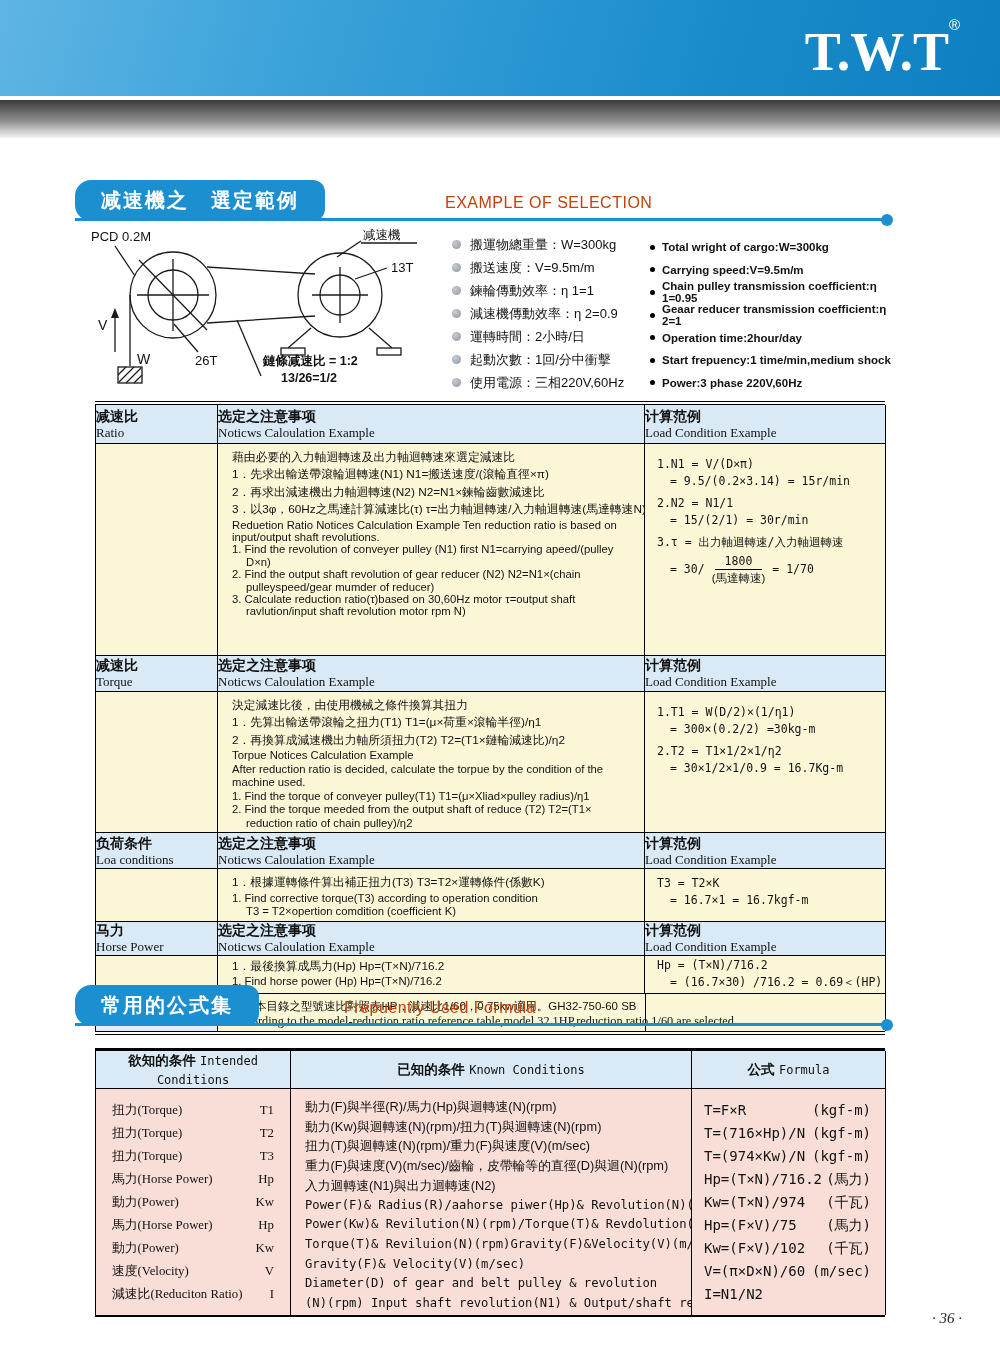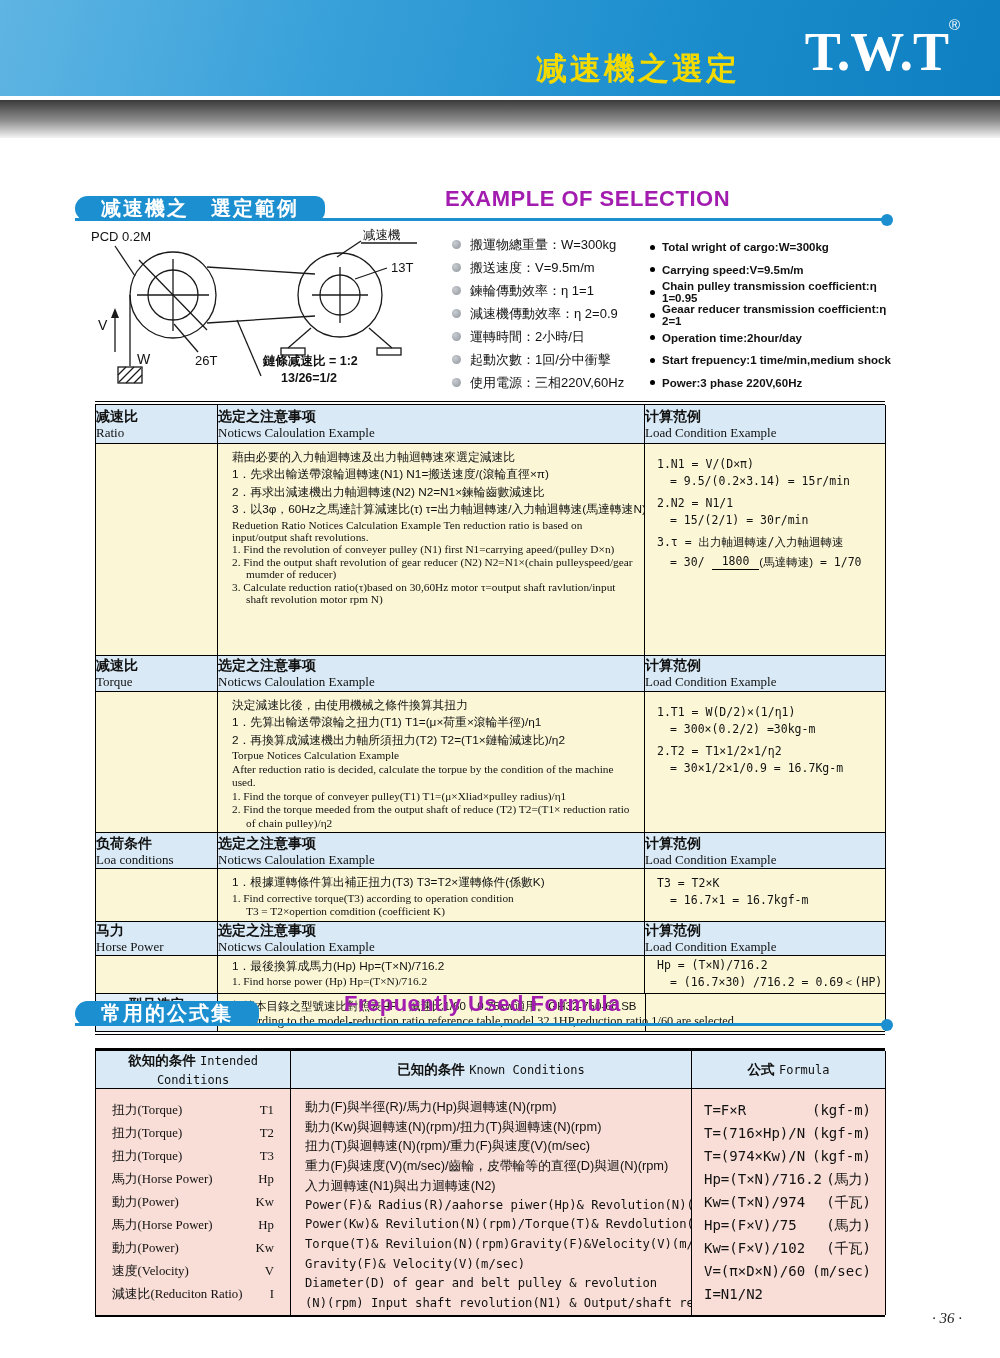--- a/index.html
+++ b/index.html
@@ -13,24 +13,24 @@
                 color:#f2d900;letter-spacing:3px;}
   .logo{position:absolute;right:40px;top:22px;color:#fff;}
   .logo-text{font-family:"Liberation Serif",serif;font-weight:bold;font-size:54px;
              letter-spacing:0px;line-height:60px;}
   .logo-reg{font-size:15px;vertical-align:top;position:relative;top:-6px;}
   .topshadow{position:absolute;left:0;top:100px;width:1000px;height:38px;
              background:linear-gradient(180deg,#3a3a3a 0%,#8f8f8f 55%,#f4f4f4 100%);}
 
   
   .sec{position:absolute;left:75px;width:812px;height:38px;border-bottom:3px solid #1b8fd0;}
-  .sec .pill{position:absolute;left:0;bottom:-3px;height:25px;background:#1b8fd0;
+  .sec .pill{position:absolute;left:0;bottom:-3px;height:41px;background:#1b8fd0;
              border-radius:16px 12px 12px 16px;color:#fff;font-weight:bold;font-size:20px;
              display:flex;align-items:center;padding:0 26px;letter-spacing:2px;}
-  .sec .sec-en{position:absolute;bottom:6px;font-size:22px;font-weight:bold;color:#a21caf;letter-spacing:.5px;}
+  .sec .sec-en{position:absolute;bottom:6px;font-size:16px;font-weight:normal;color:#c2410c;letter-spacing:.5px;}
   .sec .dot{position:absolute;right:-6px;bottom:-8px;width:12px;height:12px;border-radius:50%;background:#1b8fd0;}
 
   
   .diagram{position:absolute;left:85px;top:226px;}
   svg text{font-family:"Liberation Sans",sans-serif;fill:#111;}
 
   
   .specs-zh{position:absolute;left:452px;top:233px;width:200px;}
   .spec-zh-item{display:flex;align-items:center;gap:9px;height:23px;font-size:13px;}
   .dot-gray{flex:0 0 auto;width:9px;height:9px;border-radius:50%;
@@ -45,30 +45,30 @@
   table{border-collapse:collapse;table-layout:fixed;width:100%;}
   td{border:1px solid #000;vertical-align:top;padding:0;overflow:hidden;}
   tr:first-child td{border-top:none;}
   .sel-wrap tr:last-child td{border-bottom:none;}
   .hrow td{background:#d9eaf6;text-align:left;vertical-align:middle;}
   .hz{font-size:14px;font-weight:bold;line-height:17px;}
   .he{font-family:"Liberation Serif",serif;font-size:13px;line-height:15px;}
   .crow td{background:#fbf7d6;}
   .notices{padding:5px 8px 2px 14px;}
   .nz{font-size:11.8px;line-height:17.5px;white-space:nowrap;}
-  .ne{font-family:Liberation Serif, serif;font-size:11.3px;line-height:13.5px;}
+  .ne{font-family:Liberation Sans, sans-serif;font-size:11.3px;line-height:13.5px;}
   .tight{line-height:12.4px;}
   .hang{padding-left:14px;text-indent:-14px;}
   .ind2{padding-left:14px;}
   .calc{padding:12px 6px 2px 12px;font-family:"DejaVu Sans Mono",monospace;font-size:11.5px;}
   .cl{line-height:17px;white-space:nowrap;}
   .ind{padding-left:13px;}
   .gap{height:5px;}
   .fracline{display:flex;align-items:center;gap:7px;margin-top:3px;padding-left:13px;}
-  .frac{display:inline-flex;flex-direction:row;align-items:center;line-height:14px;}
+  .frac{display:inline-flex;flex-direction:column;align-items:center;line-height:14px;}
   .frac .num{border-bottom:1px solid #000;padding:0 10px 1px;}
   .frac .den{font-family:"Liberation Sans",sans-serif;padding-top:1px;}
   .modlabel{background:#e4f0f9;text-align:center;vertical-align:middle;}
   .modcell{position:relative;padding:4px 8px 2px 14px;background:#fbf7d6;}
   .mz{font-size:11.5px;line-height:16px;}
   .me{font-family:"Liberation Serif",serif;font-size:12.3px;line-height:15px;}
   .vline{position:absolute;left:427px;top:0;bottom:0;width:1px;background:#000;}
 
   
   .form-wrap{position:absolute;left:95px;top:1048px;width:790px;
@@ -90,21 +90,20 @@
 
   .pagenum{position:absolute;right:38px;top:1310px;font-family:"Liberation Serif",serif;
            font-style:italic;font-size:15px;color:#222;}
 </style>
 </head>
 <body>
 
 <div class="page">
 
   <div class="topbar">
-    <div class="topbar-title">减速機之選定</div>
     <div class="logo">
       <span class="logo-text">T.W.T</span><span class="logo-reg">®</span>
     </div>
   </div>
   <div class="topshadow"></div>
 
   <div class="sec" style="top:180px;">
     <div class="pill">减速機之　選定範例</div>
     <div class="sec-en" style="left:370px;">EXAMPLE OF SELECTION</div>
     <div class="dot"></div>

